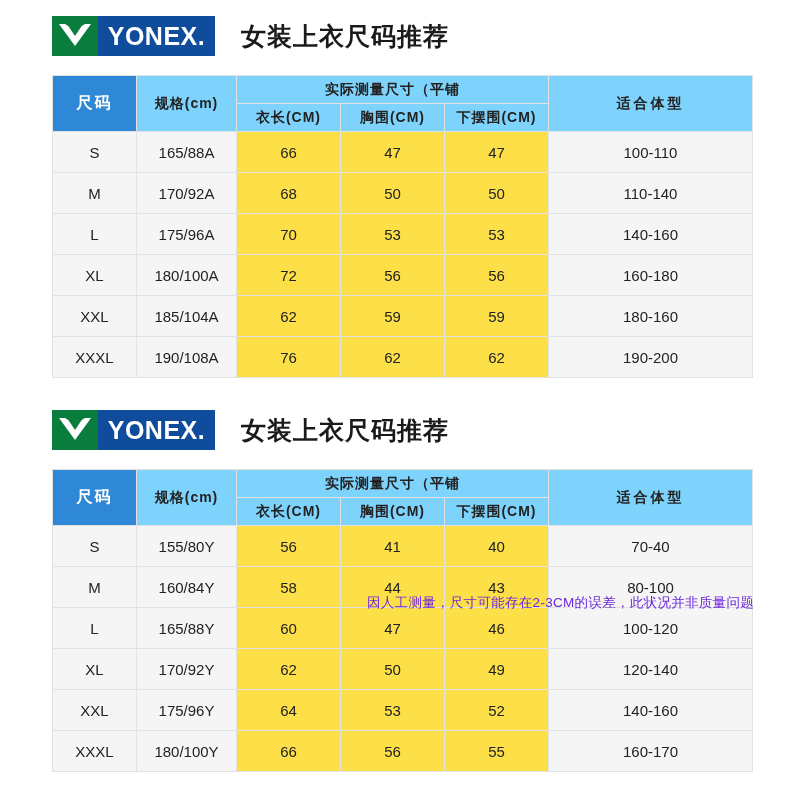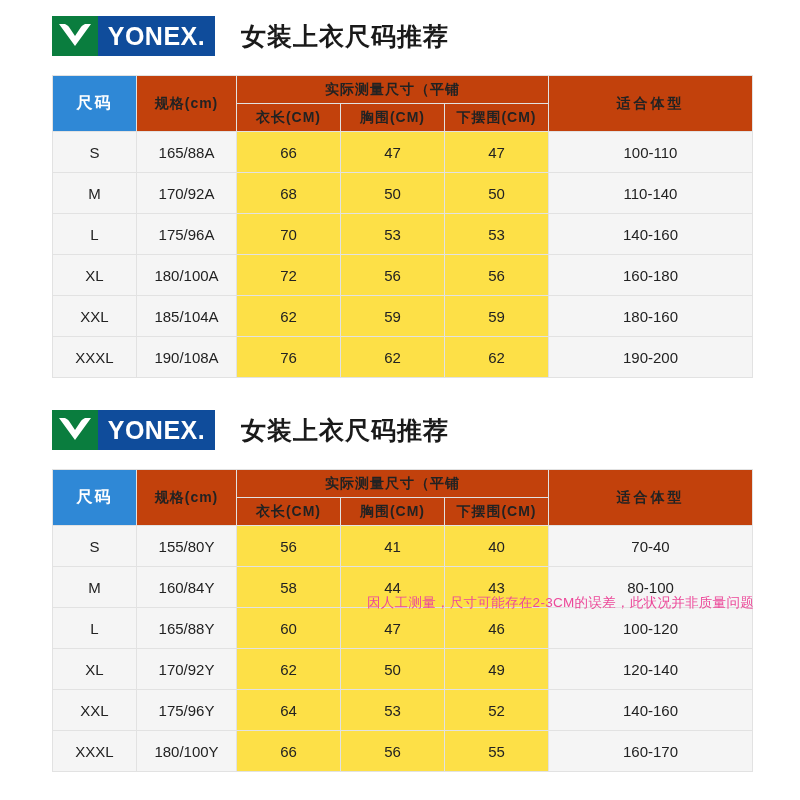--- a/index.html
+++ b/index.html
@@ -78,21 +78,21 @@
     background: #fff;
   }
   .size-table th, .size-table td {
     border: 1px solid #e2e2e2;
     text-align: center;
     font-size: 14px;
     color: #222;
     font-weight: normal;
   }
   .size-table thead th {
-    background: #c2410c;
+    background: #7dd3fc;
     font-weight: bold;
     letter-spacing: 1px;
     height: 25px;
   }
   .size-table thead th.corner {
     background: #2f88d6;
     color: #ffffff;
     font-weight: bold;
     font-size: 16px;
     letter-spacing: 2px;
@@ -124,21 +124,21 @@
   .col-fit   { width: 204px; }
 
   .head-row1 th { height: 28px; }
   .head-row2 th { height: 28px; }
 
   .footnote {
     position: absolute;
     right: 46px;
     bottom: 14px;
     font-size: 13.5px;
-    color: #ec4899;
+    color: #6d28d9;
     letter-spacing: 0.3px;
   }
 </style>
 </head>
 <body>
 
 <div class="page">
 
   <div class="section-head" style="padding-top:16px;">
     <div class="logo">

